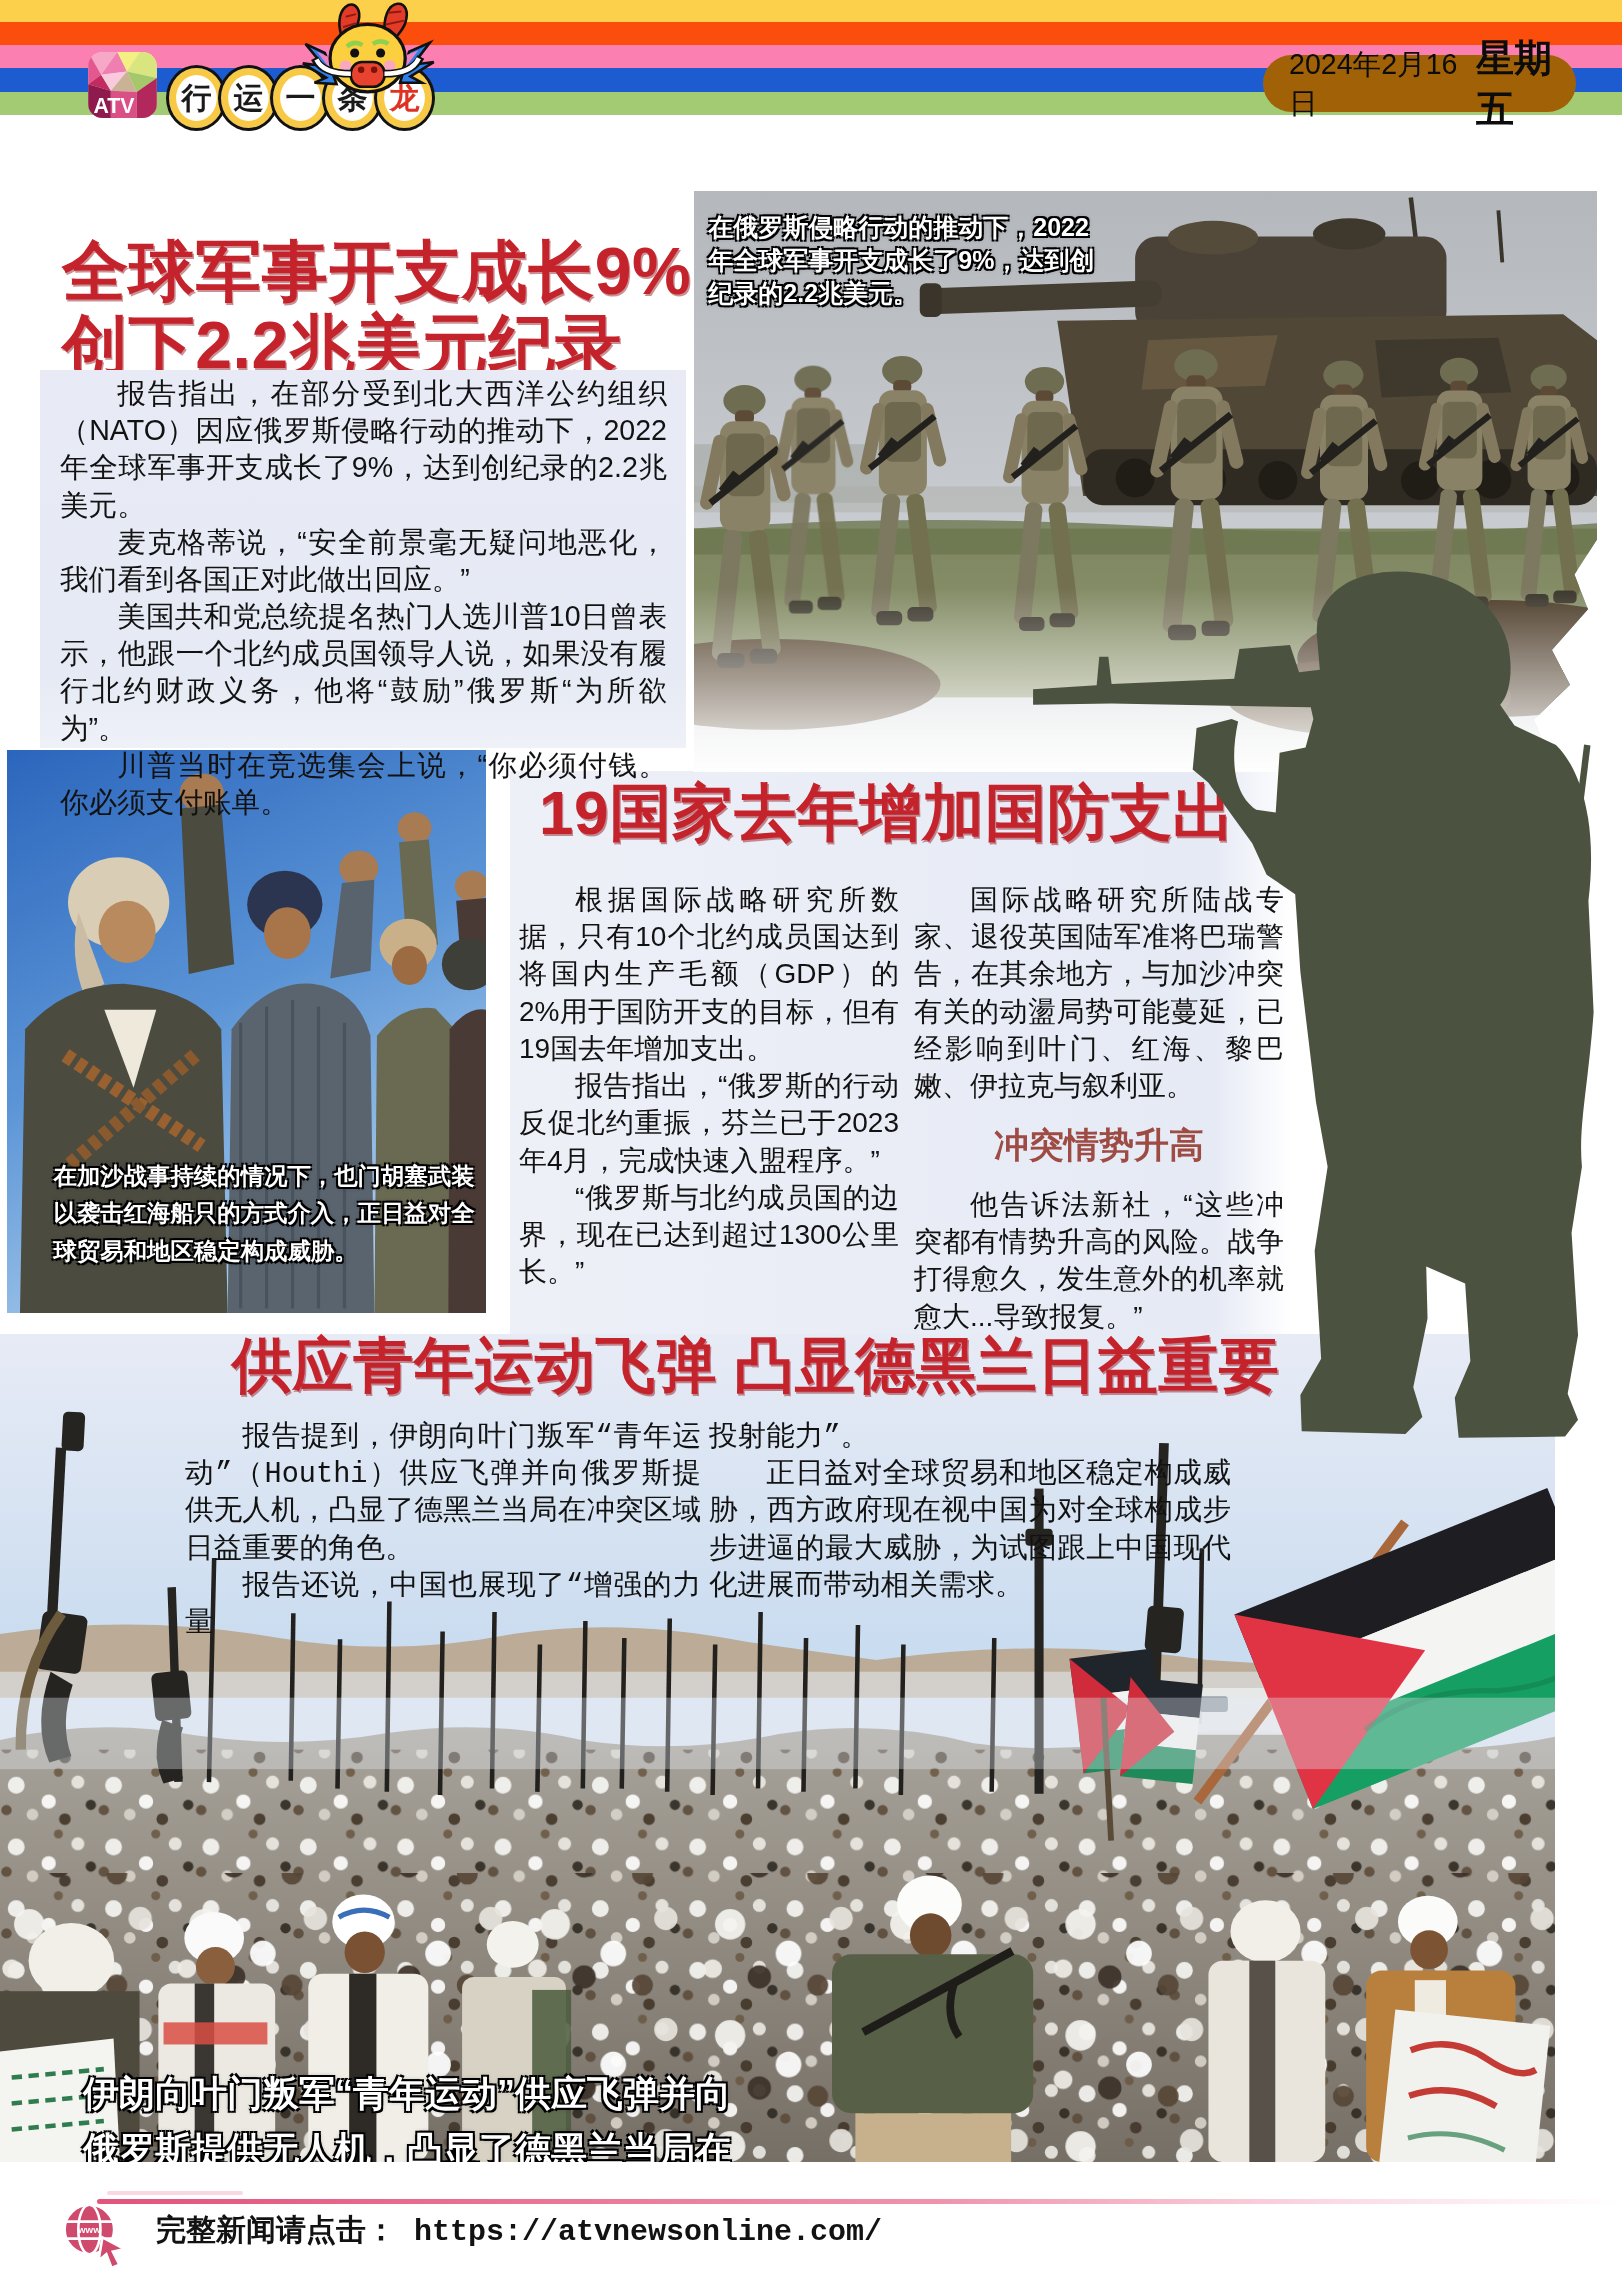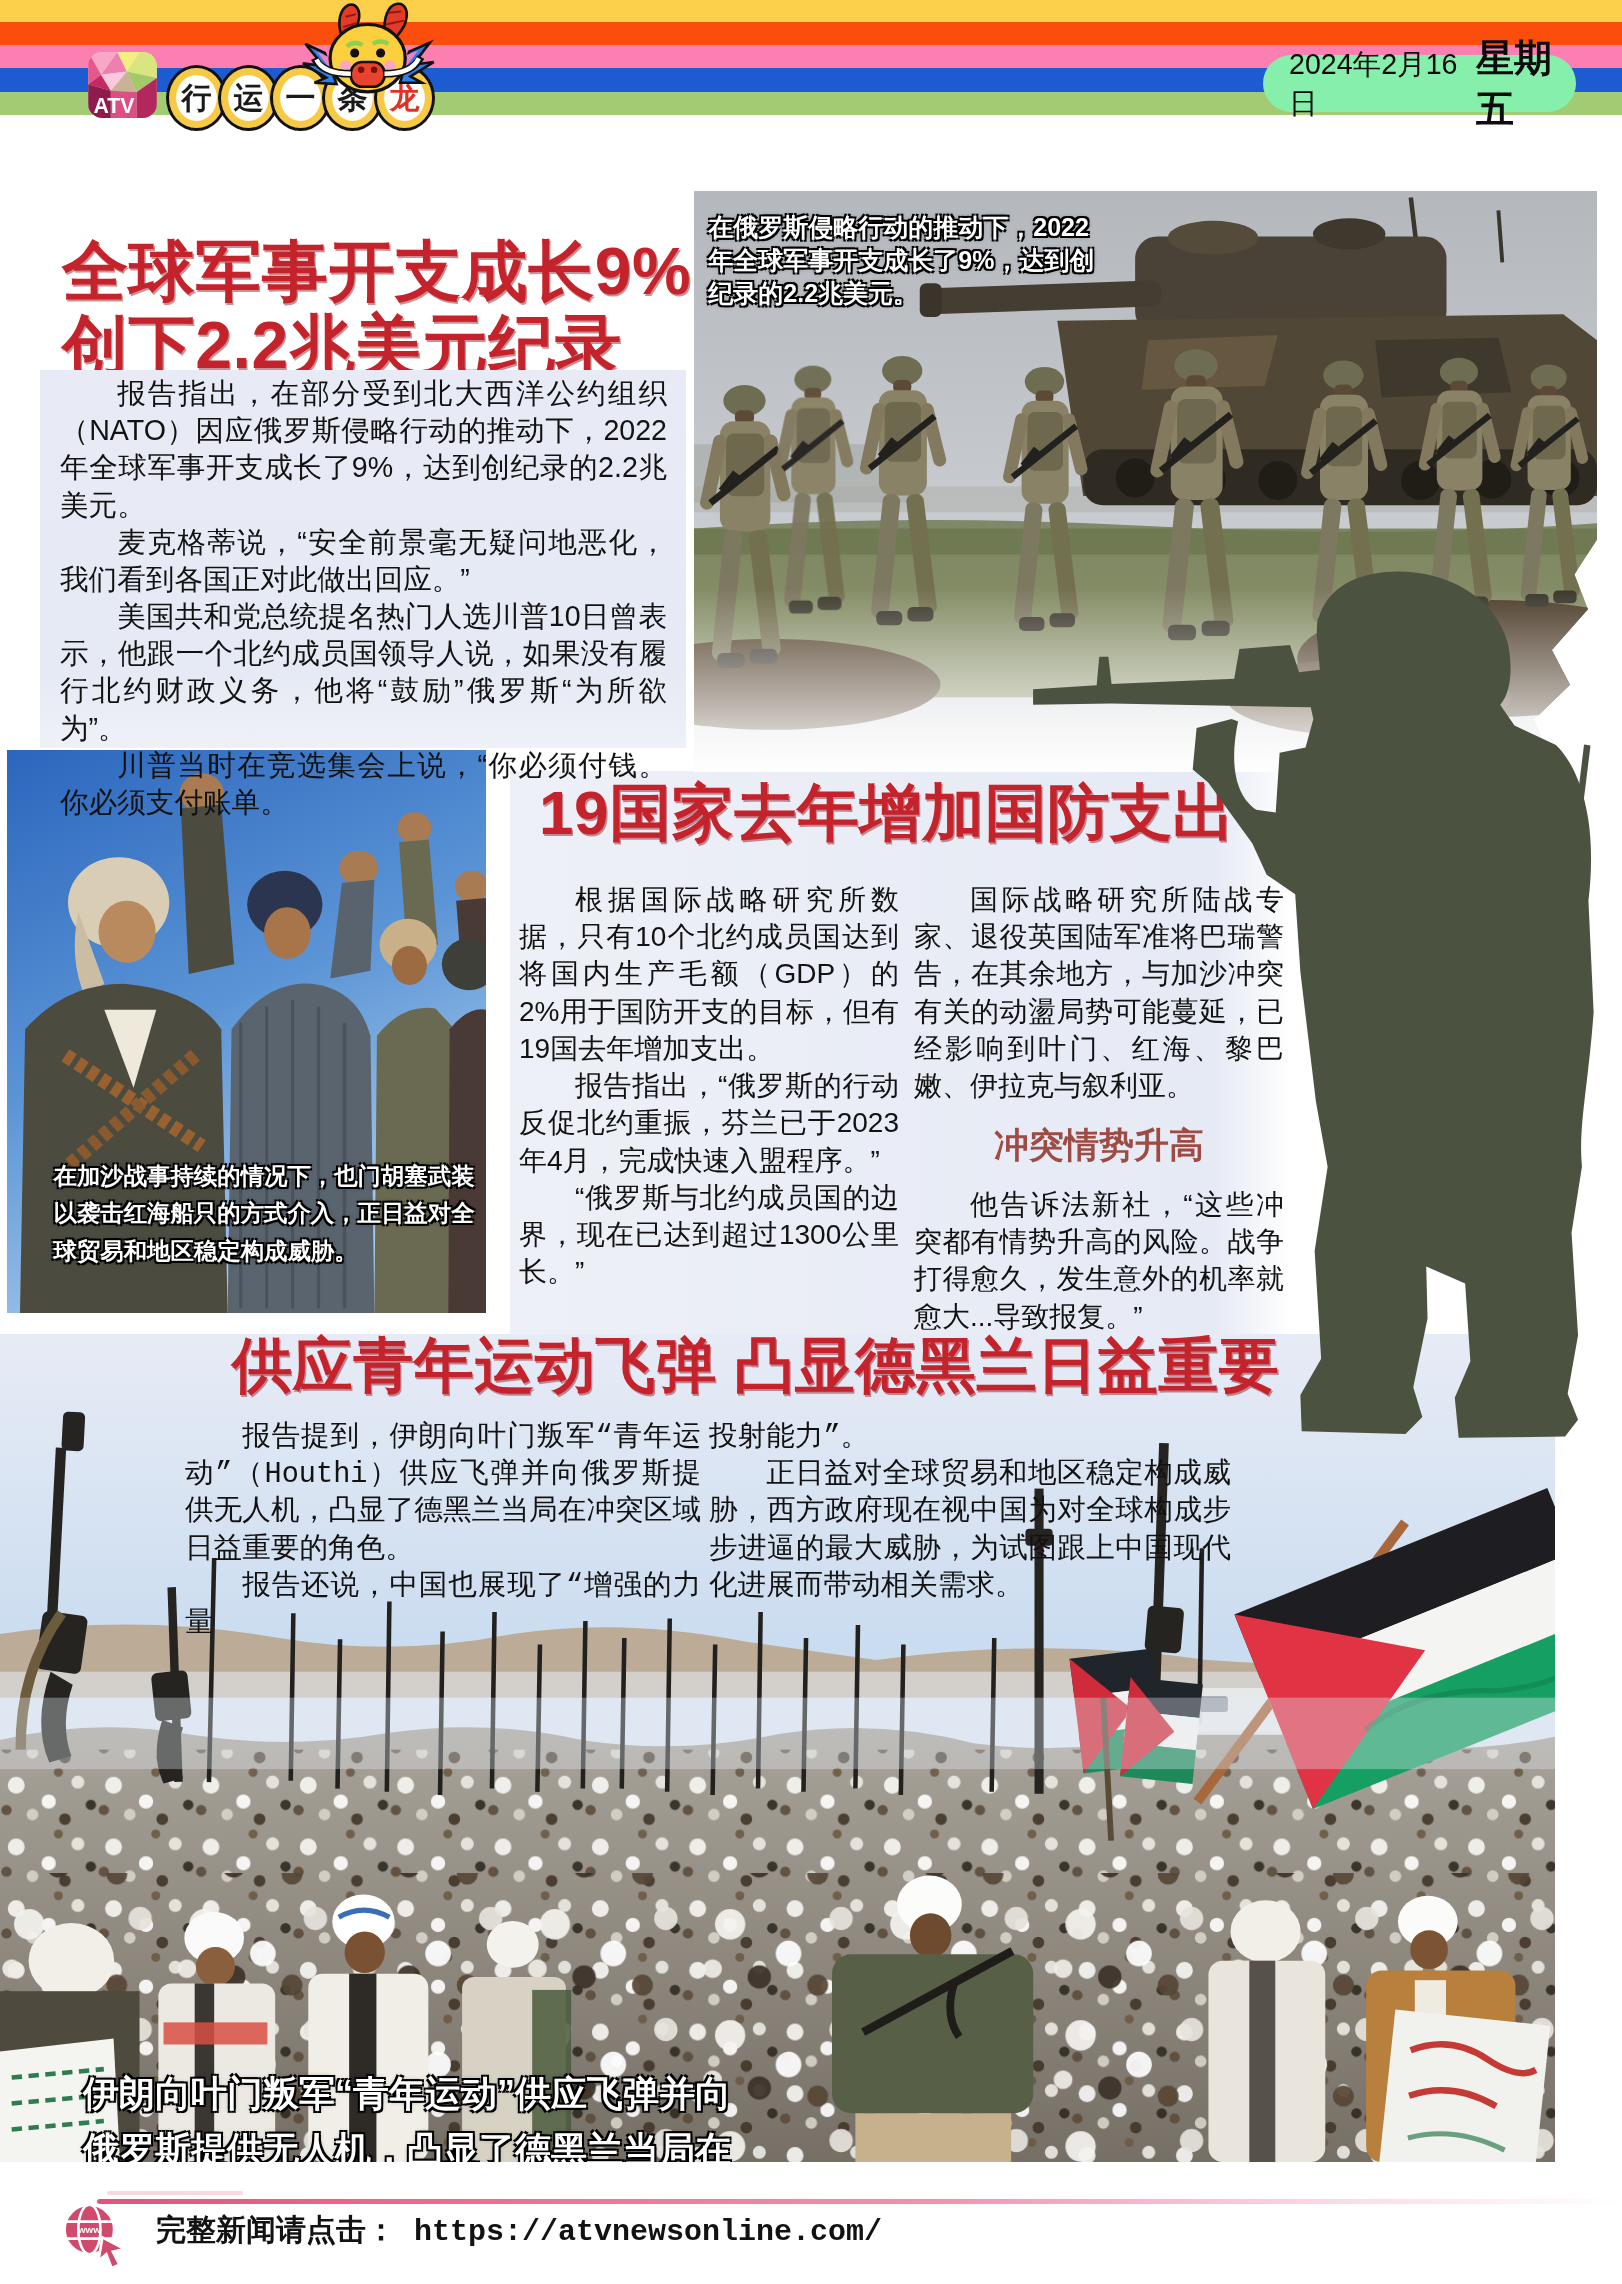--- a/index.html
+++ b/index.html
@@ -14,21 +14,21 @@
   .s-blue{top:68px;height:25px;background:#1c5cd0;}
   .s-green{top:92px;height:23px;background:#a2cb74;}
   .atv-logo{left:88px;top:52px;width:69px;height:66px;border-radius:14.3px;overflow:hidden;z-index:8;}
   .mascot-circles{left:166px;top:65px;display:flex;z-index:7;}
   .mcircle{width:55px;height:60px;border-radius:50%;background:#fff;border:3.9px solid #121212;
            box-shadow:inset 0 0 0 7.1px #f8c944;display:flex;align-items:center;justify-content:center;
            margin-left:-9px;font-size:30px;font-weight:900;color:#1a1a1a;}
   .mcircle:first-child{margin-left:0;}
   .mcircle.red{color:#e03222;}
   .dragon{left:286px;top:1.3px;width:162px;height:104px;z-index:9;}
-  .date-pill{left:1263px;top:55px;width:313px;height:57px;background:#86efac;border-radius:30px;z-index:8;
+  .date-pill{left:1263px;top:55px;width:313px;height:57px;background:#a16207;border-radius:30px;z-index:8;
              display:flex;align-items:center;padding-left:26px;box-sizing:border-box;}
   .date-text{font-size:28.6px;color:#0c0c0c;}
   .weekday-text{font-size:38px;font-weight:800;color:#0c0c0c;margin-left:14.3px;}
   
   .hl{position:absolute;color:#c5232b;font-weight:900;letter-spacing:0.6px;
       text-shadow:1.3px 1.9px 0 rgba(138,12,20,.45);line-height:1.12;white-space:nowrap;}
   .hl1{left:62px;top:235px;font-size:66px;}
   .hl2{left:539px;top:778px;font-size:62px;z-index:5;}
   .hl3{left:232px;top:1332px;font-size:60px;z-index:6;}
   

